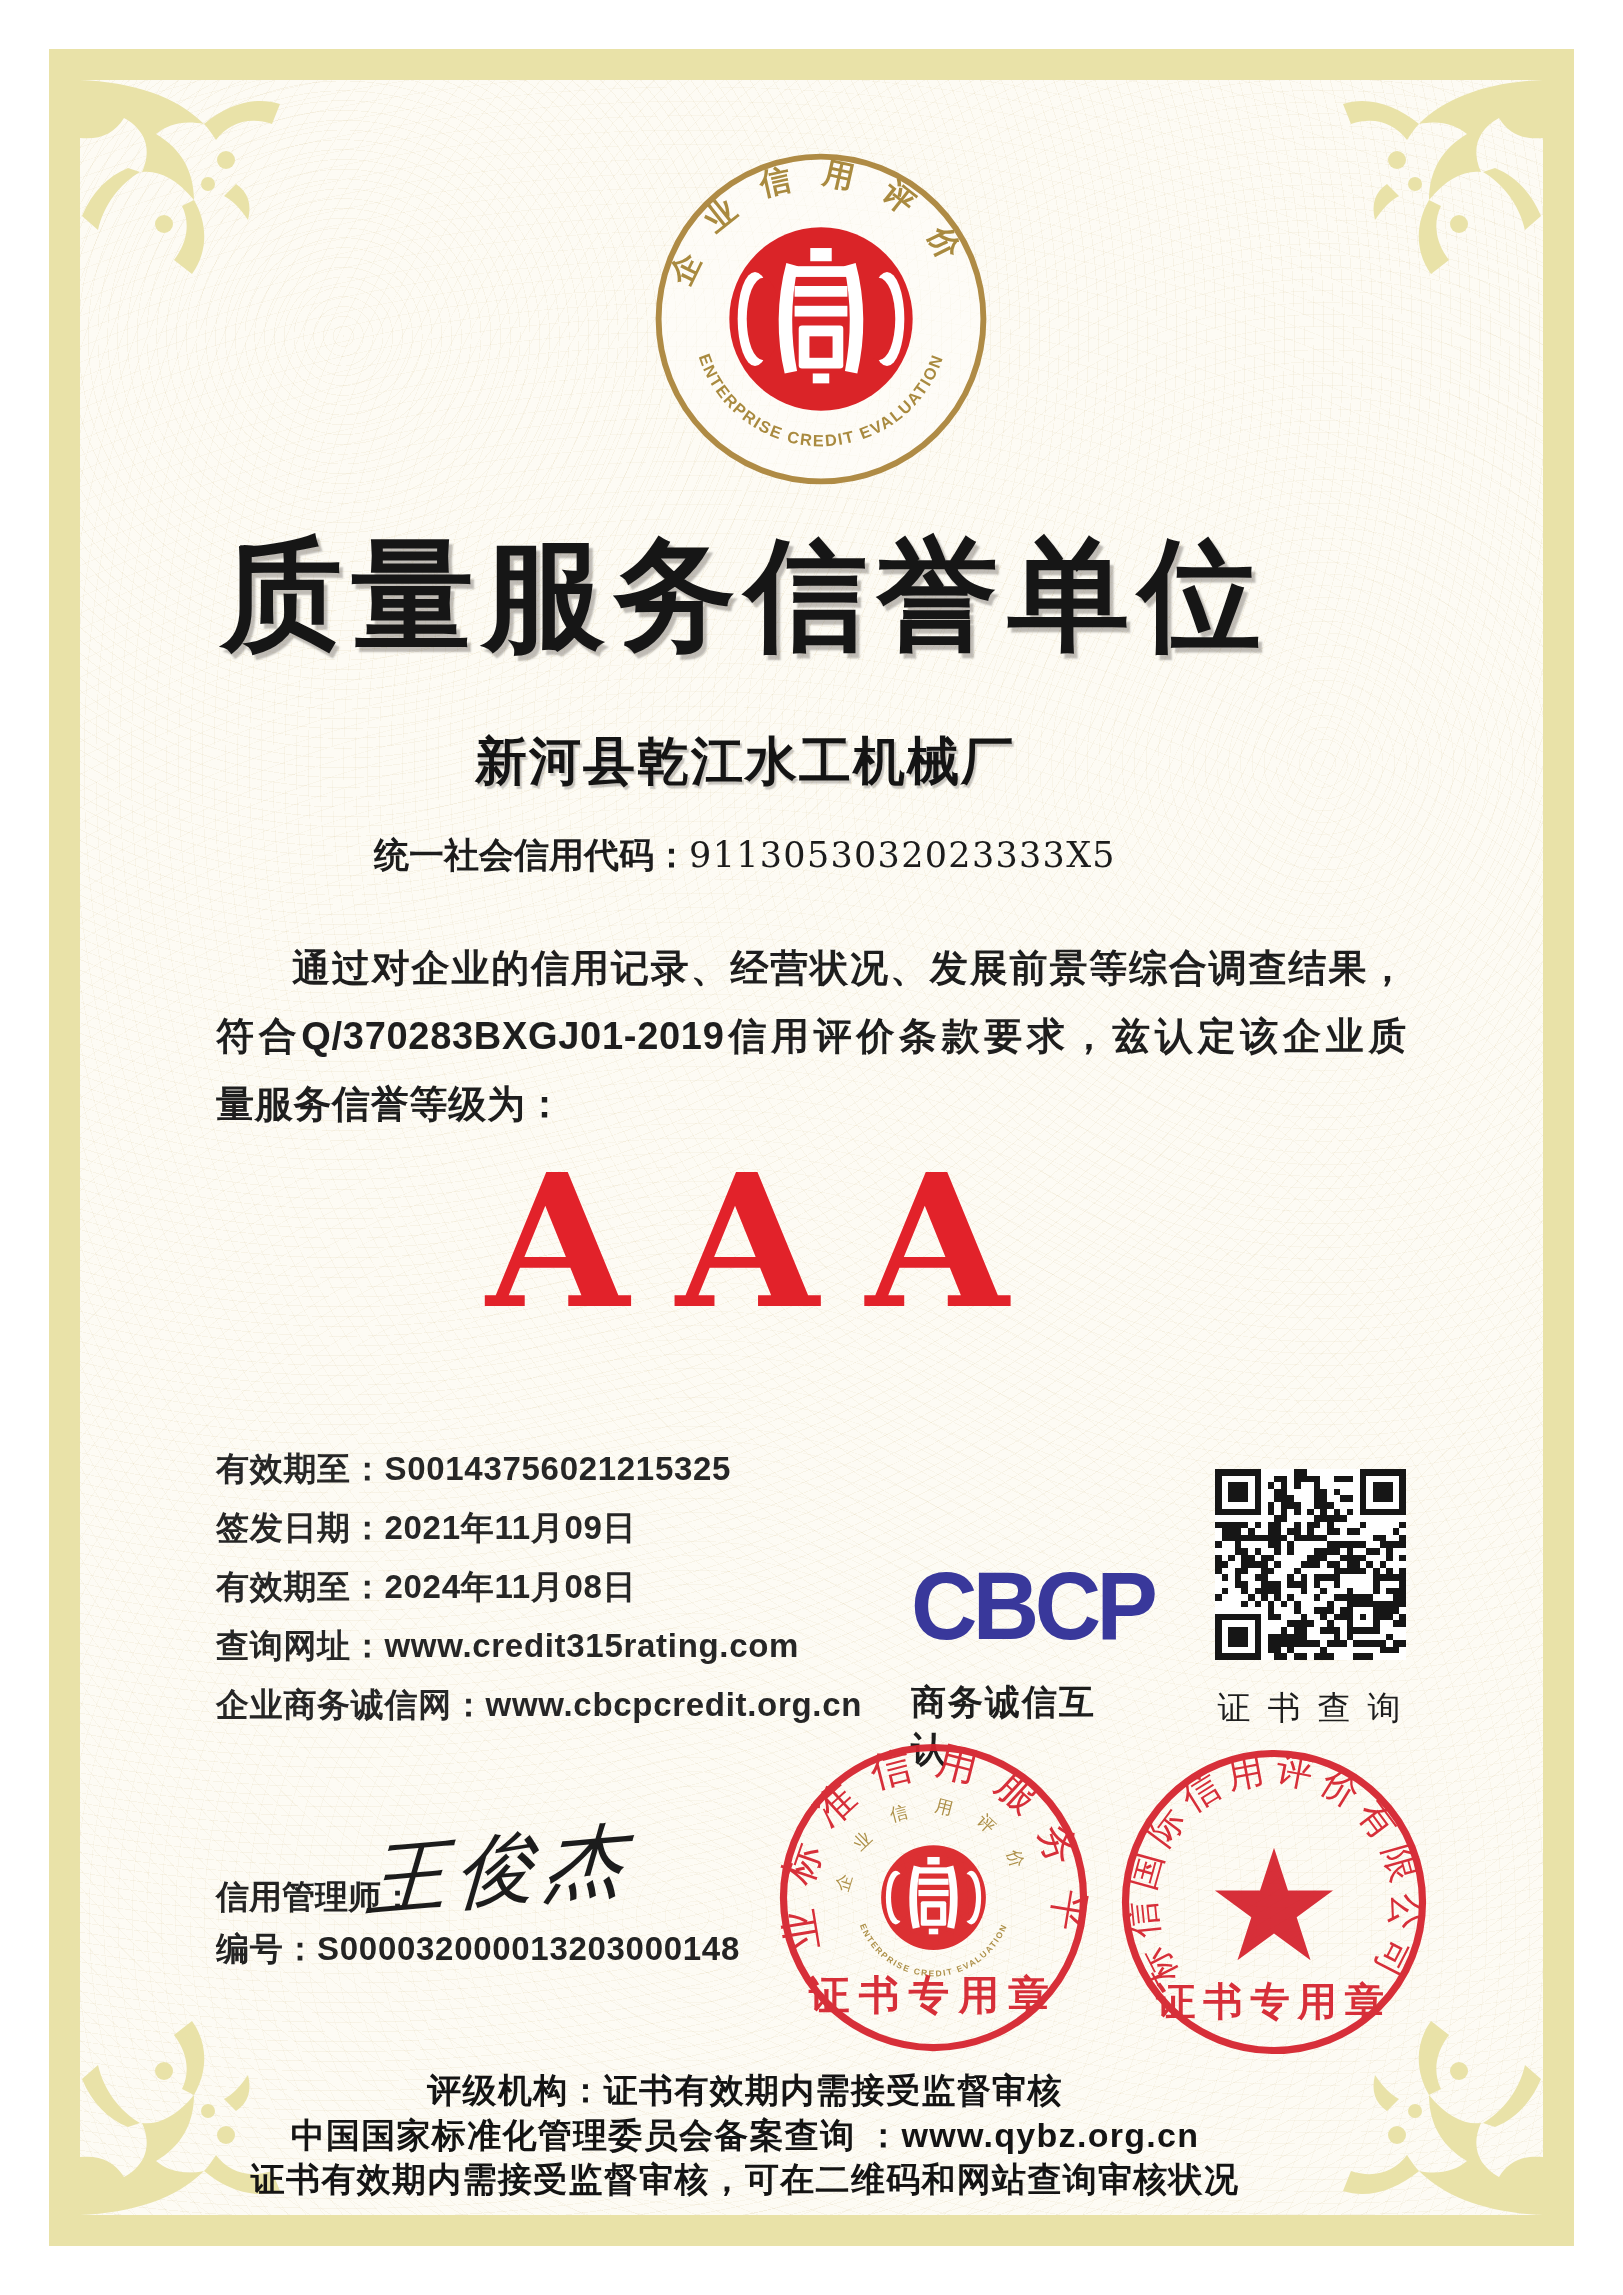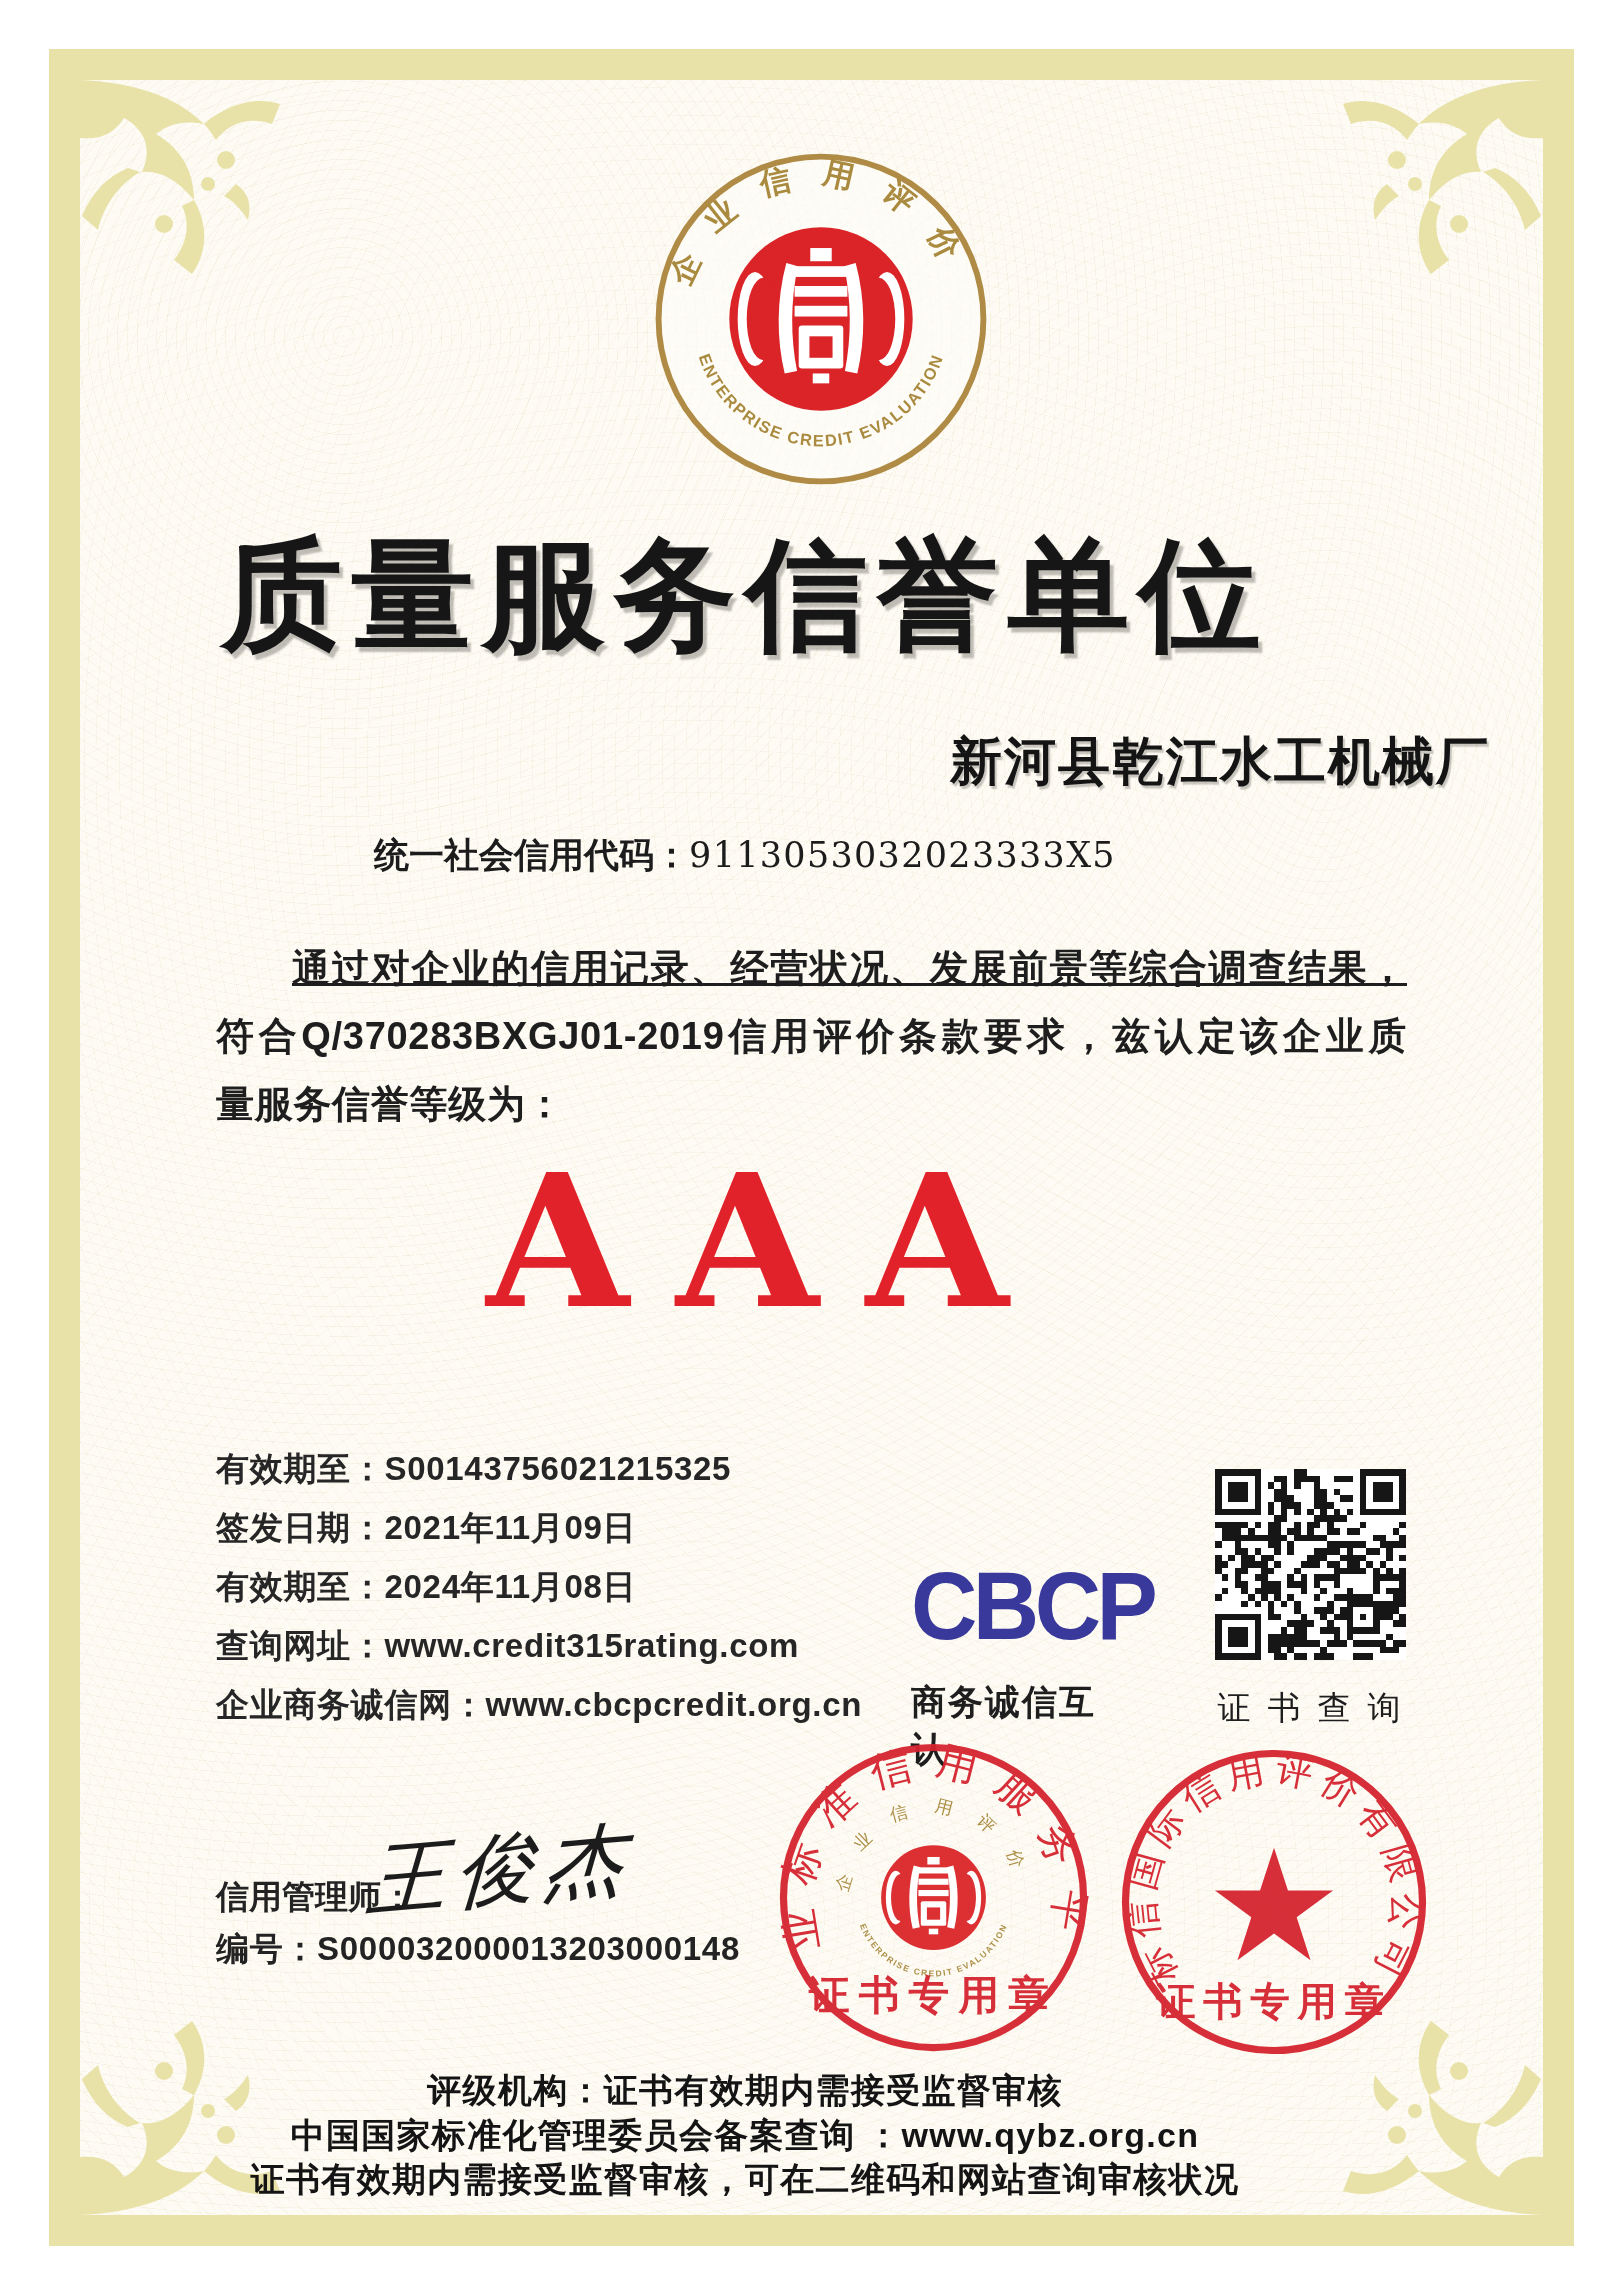--- a/index.html
+++ b/index.html
@@ -33,28 +33,27 @@
 
   .logo{left:654px;top:152px;width:334px;height:334px;}
 
   .title{
     top:515px;font-size:122px;font-weight:900;letter-spacing:9.2px;color:#161616;
     text-shadow:3.9px 5.2px 2px rgba(90,85,80,0.38);white-space:nowrap;
   }
   .company{
     top:727px;font-size:52px;font-weight:800;letter-spacing:2px;color:#141414;
     text-shadow:2px 2.6px 1.3px rgba(90,85,80,0.32);
-    text-align:right;
   }
   .uscc{top:832px;font-size:35px;color:#1c1c1c;font-weight:600;}
   .uscc .val{font-family:"DejaVu Serif",serif;font-weight:400;letter-spacing:1.3px;}
 
   .body-block{left:216px;top:934px;width:1191px;font-size:38px;color:#1e1e1e;font-weight:600;}
   .body-line{line-height:68px;text-align:justify;text-align-last:justify;letter-spacing:0.7px;}
-  .body-line.first{text-indent:76px;text-decoration:underline;}
+  .body-line.first{text-indent:76px;}
   .body-line.last{text-align-last:left;}
 
   .rating{
     top:1149px;font-family:"DejaVu Serif",serif;font-weight:bold;color:#E2222A;
     font-size:184px;letter-spacing:47px;padding-left:26px;line-height:1;
   }
 
   .details{left:216px;top:1439px;font-size:33px;font-weight:600;color:#262626;letter-spacing:0.7px;}
   .detail-row{line-height:59px;white-space:nowrap;}
 

